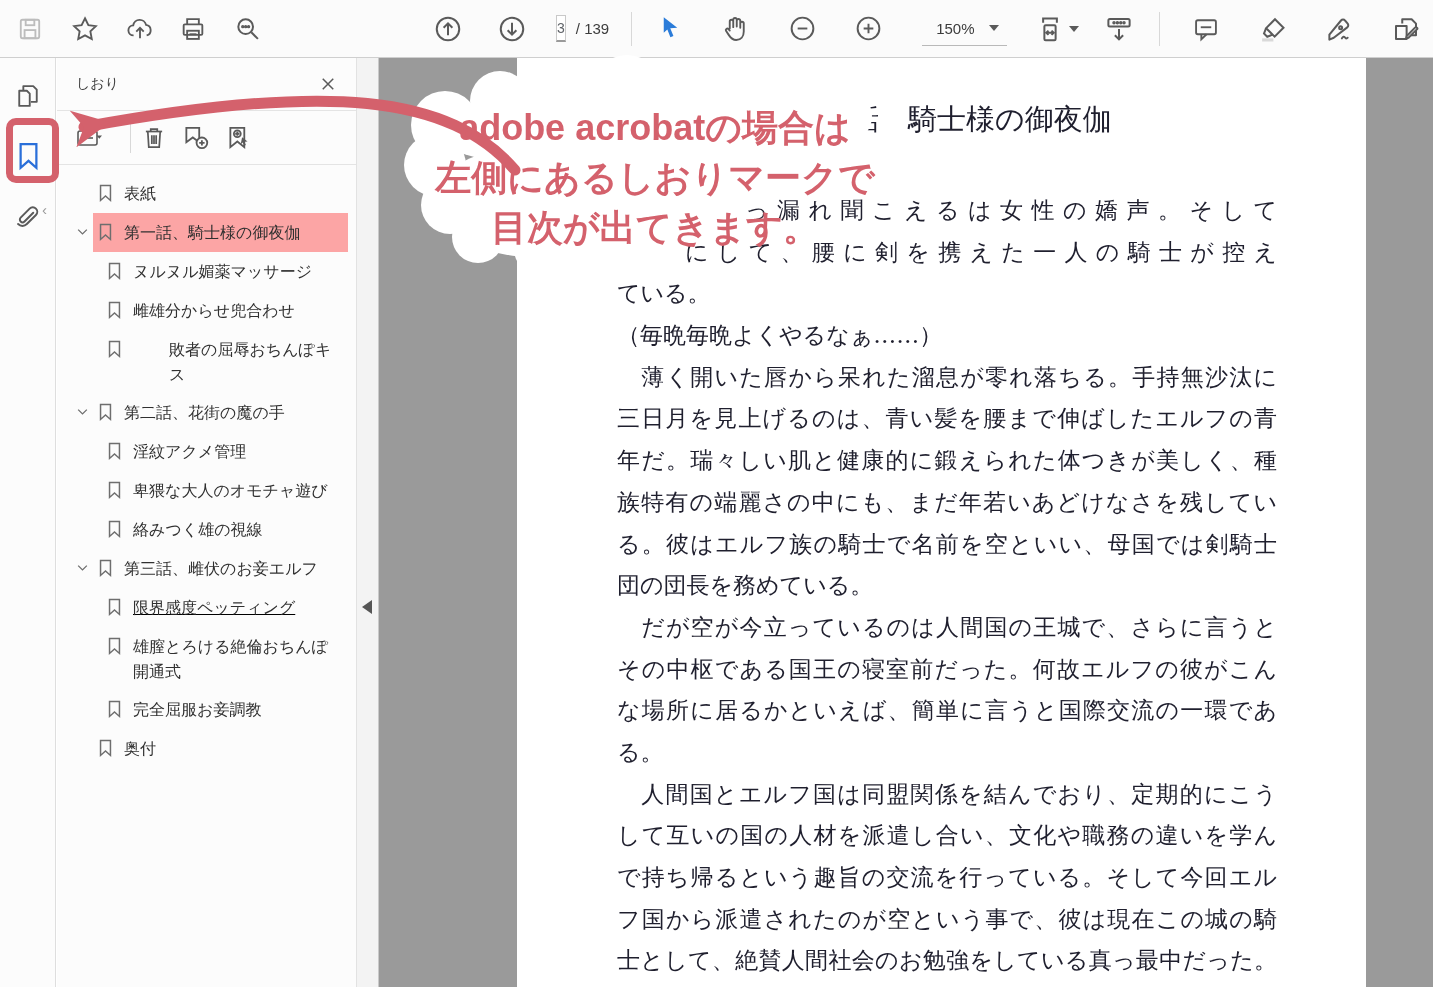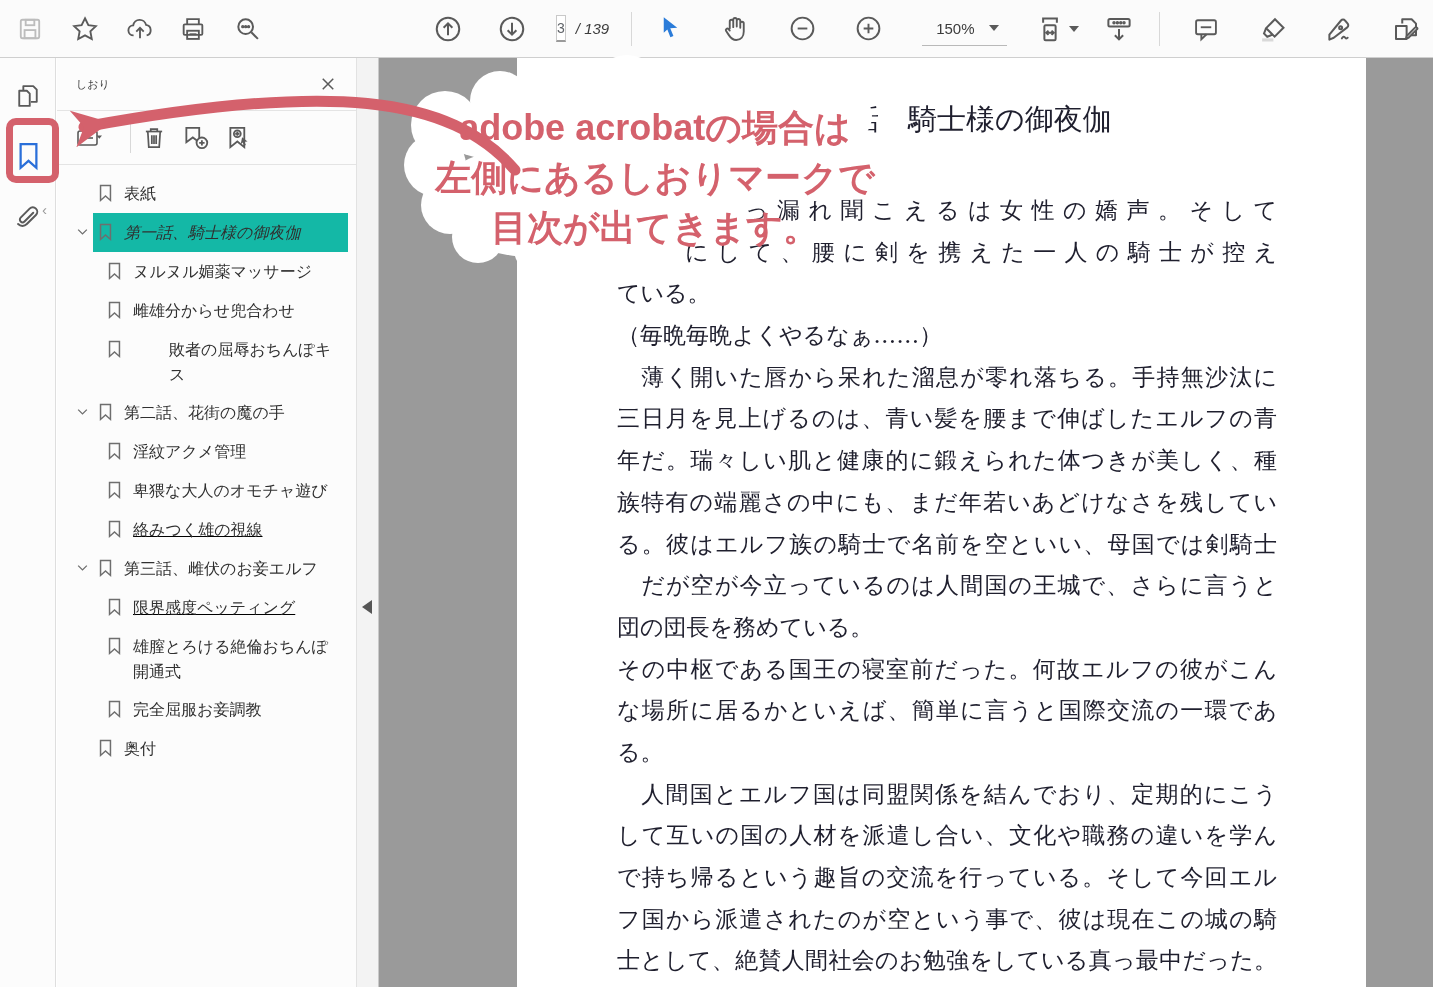--- a/index.html
+++ b/index.html
@@ -11,52 +11,52 @@
   .toolbar { position:absolute; left:0; top:0; width:1433px; height:58px;
     background:#fbfbfb; border-bottom:1px solid #cfcfcf; display:flex; align-items:center; }
   .tb-icon { width:40px; height:40px; display:flex; align-items:center; justify-content:center;
     color:#5a5a5a; flex:0 0 auto; }
   .tb-icon svg { display:block; }
   .tb-icon.disabled { color:#bdbdbd; }
   .tb-gap { flex:0 0 auto; }
   .tb-divider { width:1px; height:34px; background:#d8d8d8; margin:0 6px; flex:0 0 auto; }
   .page-num-box { width:40px; height:27px; border:1px solid #c9c9c9; border-bottom:2px solid #9a9a9a;
     background:#fff; color:#5f6368; font-size:14px; text-align:center; line-height:25px; }
-  .page-total { color:#3c3c3c; font-size:15px; margin-left:10px; white-space:nowrap;font-style:italic; }
+  .page-total { color:#3c3c3c; font-size:15px; margin-left:10px; white-space:nowrap; }
   .zoom-combo { display:flex; align-items:center; gap:14px; border-bottom:1px solid #b9b9b9;
     height:34px; padding:0 8px 0 14px; color:#3c3c3c; font-size:15px; }
   .caret { width:0; height:0; border-left:5px solid transparent; border-right:5px solid transparent;
     border-top:6px solid #5a5a5a; }
 
   
   .rail { position:absolute; left:0; top:58px; width:56px; height:929px; background:#fcfcfc;
     border-right:1px solid #dedede; }
   .rail-icon { width:56px; height:56px; display:flex; align-items:center; justify-content:center; color:#5a5a5a; }
   .rail-icon.pages { margin-top:10px; }
   .rail-icon.bookmark { color:#2a6fd9; margin-top:4px; }
   .rail-icon.clip { margin-top:6px; }
   .panel-collapse-chevron { position:absolute; left:42px; top:143px; color:#9a9a9a; font-size:15px; }
 
   .panel { position:absolute; left:57px; top:58px; width:299px; height:929px; background:#fcfcfc; }
   .panel-header { height:53px; display:flex; align-items:center; justify-content:space-between;
     padding:0 16px 0 19px; border-bottom:1px solid #e4e4e4; }
-  .panel-title { font-size:11px; color:#3c3c3c; }
+  .panel-title { font-size:14px; color:#3c3c3c; }
   .panel-close { color:#5a5a5a; width:24px; height:24px; display:flex; align-items:center; justify-content:center; }
   .panel-tools { height:54px; display:flex; align-items:center; padding-left:19px;
     border-bottom:1px solid #e4e4e4; color:#5a5a5a; }
   .panel-tools .tb-divider { height:30px; margin:0 10px; }
   .pt-icon { display:flex; align-items:center; justify-content:center; margin-right:14px; }
 
   .bm-list { padding-top:9px; }
   .bm-row { display:flex; align-items:flex-start; min-height:39px; padding-right:8px; }
   .bm-row.lvl0 { padding-left:14px;text-align:right; }
   .bm-row.lvl1 { padding-left:45px; }
   .bm-chevron { width:22px; flex:0 0 auto; color:#6e6e6e; display:flex; justify-content:center; padding-top:12px; }
   .bm-inner { flex:1; display:flex; align-items:flex-start; padding:7px 6px 6px 4px; }
-  .bm-row.selected .bm-inner { background:#14b8a6;font-style:italic; }
+  .bm-row.selected .bm-inner { background:#fca5a5; }
   .bm-glyph { flex:0 0 auto; color:#6e6e6e; margin-right:10px; padding-top:2px; }
   .bm-label { font-size:16px; color:#303030; line-height:25px; max-width:205px; }
 
   .panel-edge { position:absolute; left:356px; top:58px; width:23px; height:929px; background:#f3f3f3;
     border-left:1px solid #e2e2e2; border-right:1px solid #c9c9c9; }
   .panel-edge .arrow { position:absolute; left:5px; top:542px; width:0; height:0;
     border-top:7px solid transparent; border-bottom:7px solid transparent; border-right:10px solid #555; }
 
   
   .canvas { position:absolute; left:379px; top:58px; width:1054px; height:929px; background:#9a9a9a; }
@@ -403,21 +403,21 @@
           <span class="bm-inner" style="padding-left: 4px;">
             <span class="bm-glyph">
               <svg width="17" height="20" viewBox="0 0 24 26" fill="none" stroke="currentColor" stroke-width="2.1">
                 <path d="M5 2.5h14v21l-7-6.2-7 6.2Z"></path>
               </svg>
             </span>
             <span class="bm-label">卑猥な大人のオモチャ遊び</span>
           </span>
         </div>
 
-        <div class="bm-row lvl1" style="padding-left: 45px; text-decoration: underline;">
+        <div class="bm-row lvl1" style="padding-left: 45px;">
 
           <span class="bm-inner" style="padding-left: 4px;">
             <span class="bm-glyph">
               <svg width="17" height="20" viewBox="0 0 24 26" fill="none" stroke="currentColor" stroke-width="2.1">
                 <path d="M5 2.5h14v21l-7-6.2-7 6.2Z"></path>
               </svg>
             </span>
             <span class="bm-label">絡みつく雄の視線</span>
           </span>
         </div>
@@ -512,23 +512,23 @@
           <div class="pline justify">　薄く開いた唇から呆れた溜息が零れ落ちる。手持無沙汰に</div>
 
           <div class="pline justify">三日月を見上げるのは、青い髪を腰まで伸ばしたエルフの青</div>
 
           <div class="pline justify">年だ。瑞々しい肌と健康的に鍛えられた体つきが美しく、種</div>
 
           <div class="pline justify">族特有の端麗さの中にも、まだ年若いあどけなさを残してい</div>
 
           <div class="pline justify">る。彼はエルフ族の騎士で名前を空といい、母国では剣騎士</div>
 
+          <div class="pline left">団の団長を務めている。</div>
+
           <div class="pline justify">　だが空が今立っているのは人間国の王城で、さらに言うと</div>
-
-          <div class="pline left">団の団長を務めている。</div>
 
           <div class="pline justify">その中枢である国王の寝室前だった。何故エルフの彼がこん</div>
 
           <div class="pline justify">な場所に居るかといえば、簡単に言うと国際交流の一環であ</div>
 
           <div class="pline left">る。</div>
 
           <div class="pline justify">　人間国とエルフ国は同盟関係を結んでおり、定期的にこう</div>
 
           <div class="pline justify">して互いの国の人材を派遣し合い、文化や職務の違いを学ん</div>

